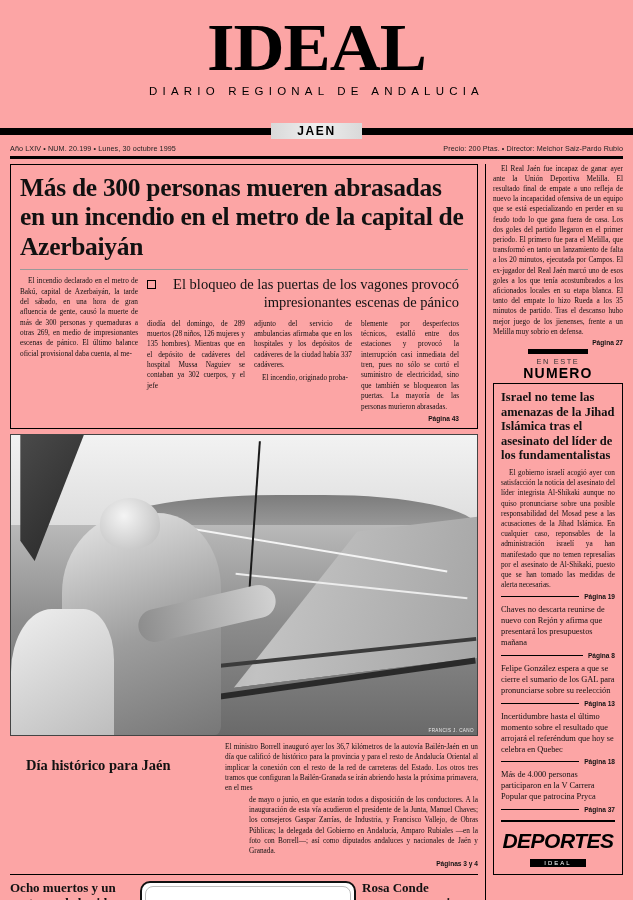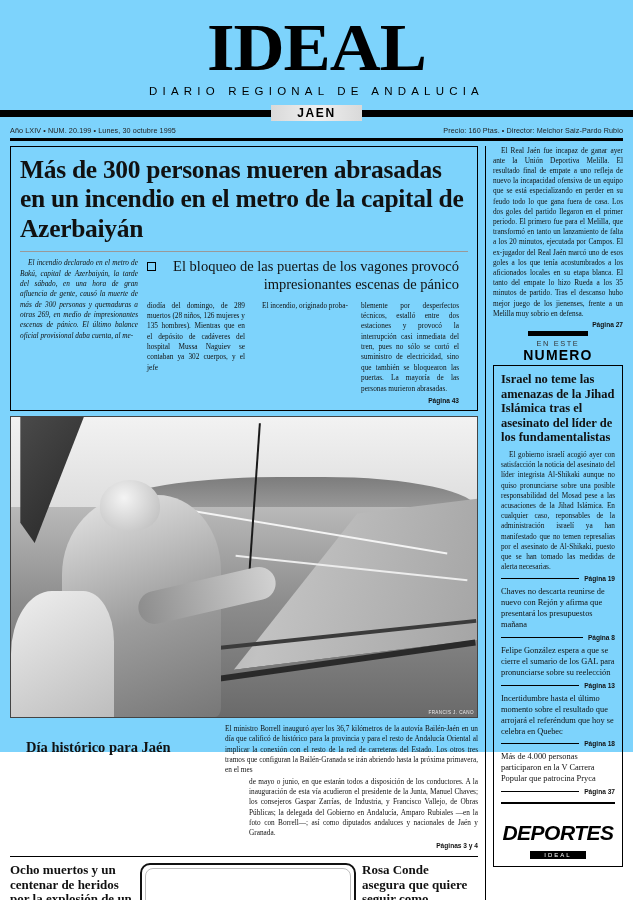--- a/index.html
+++ b/index.html
@@ -9,23 +9,23 @@
     background: #ffffff;
   }
   body {
     width: 633px; height: 900px;
     font-family: "Liberation Serif", serif;
     color: #111;
     overflow: hidden;
     position: relative;
   }
   .page {
-    width: 633px; height: 752px;
+    width: 633px; height: 900px;
     position: relative;
-    background: #7dd3fc;
+    background: #fca5a5;
     padding: 0;
   }
 
   
   .masthead {
     padding: 16px 0 0 0;
     text-align: center;
   }
   .logo {
     font-family: "Liberation Serif", serif;
@@ -42,21 +42,21 @@
     font-family: "Liberation Sans", sans-serif;
     font-size: 11.5px;
     letter-spacing: 5.2px;
     color: #000;
     margin-top: 6px;
     padding-left: 0;
   }
   .jaen-bar {
     position: relative;
     height: 15px;
-    margin-top: 9px;
+    margin-top: 27px;
     display: flex;
     align-items: center;
     justify-content: center;
   }
   .jaen-bar .rule-l, .jaen-bar .rule-r {
     flex: 1;
     height: 7px;
     background: #000;
   }
   .jaen-bar .jaen-box {
@@ -112,21 +112,21 @@
     margin: 1px 0 8px 0;
     letter-spacing: -0.3px;
   }
   .lead-rule {
     height: 1px; background: #999; margin: 0 0 6px 0;
   }
   .lead-cols {
     display: flex;
     gap: 9px;
   }
-  .lead-c1 { width: 118px; font-style: italic; }
+  .lead-c1 { width: 118px; }
   .lead-c2 { width: 312px; }
   .subhead-row {
     display: flex;
     align-items: flex-start;
     gap: 6px;
     margin-bottom: 7px;
   }
   .sq {
     width: 9px; height: 9px;
     border: 1px solid #000;
@@ -385,21 +385,21 @@
   }
   .brief-rule .ln { flex: 1; height: 1px; background: #000; }
   .brief-rule .pg {
     font-family: "Liberation Sans", sans-serif;
     font-weight: bold;
     font-size: 6.6px;
   }
   .deportes {
     margin-top: 7px;
     border-top: 2px solid #000;
-    padding-top: 18px;
+    padding-top: 8px;
     text-align: center;
   }
   .deportes .dp {
     font-family: "Liberation Sans", sans-serif;
     font-weight: bold;
     font-style: italic;
     font-size: 21px;
     letter-spacing: -0.5px;
     color: #000;
     line-height: 1;
@@ -423,21 +423,21 @@
   <div class="masthead">
     <div class="logo">IDEAL</div>
     <div class="logo-sub">DIARIO REGIONAL DE ANDALUCIA</div>
     <div class="jaen-bar">
       <div class="rule-l"></div>
       <div class="jaen-box">JAEN</div>
       <div class="rule-r"></div>
     </div>
     <div class="info-bar">
       <span>Año LXIV • NUM. 20.199 • Lunes, 30 octubre 1995</span>
-      <span>Precio: 160 Ptas. • Director: Melchor Saiz-Pardo Rubio</span>
+      <span>Precio: 200 Ptas. • Director: Melchor Saiz-Pardo Rubio</span>
     </div>
     <div class="thick-rule"></div>
   </div>
 
   <div class="body-wrap">
 
     <div class="left-col">
 
       <div class="lead-box">
         <h1 class="lead-head">Más de 300 personas mueren abrasadas en un incendio en el metro de la capital de Azerbaiyán</h1>
@@ -449,20 +449,21 @@
           <div class="lead-c2">
             <div class="subhead-row">
               <div class="sq"></div>
               <h2 class="subhead">El bloqueo de las puertas de los vagones provocó impresionantes escenas de pánico</h2>
             </div>
             <div class="three-cols">
               <div>
                 <p class="body noind">diodía del domingo, de 289 muertos (28 niños, 126 mujeres y 135 hombres). Mientras que en el depósito de cadáveres del hospital Mussa Naguiev se contaban ya 302 cuerpos, y el jefe</p>
               </div>
               <div>
+                <p class="body noind">adjunto del servicio de ambulancias afirmaba que en los hospitales y los depósitos de cadáveres de la ciudad había 337 cadáveres.</p>
                 <p class="body">El incendio, originado proba-</p>
               </div>
               <div>
                 <p class="body noind">blemente por desperfectos técnicos, estalló entre dos estaciones y provocó la interrupción casi inmediata del tren, pues no sólo se cortó el suministro de electricidad, sino que también se bloquearon las puertas. La mayoría de las personas murieron abrasadas.</p>
                 <p class="pageref">Página 43</p>
               </div>
             </div>
           </div>
         </div>
       </div>

